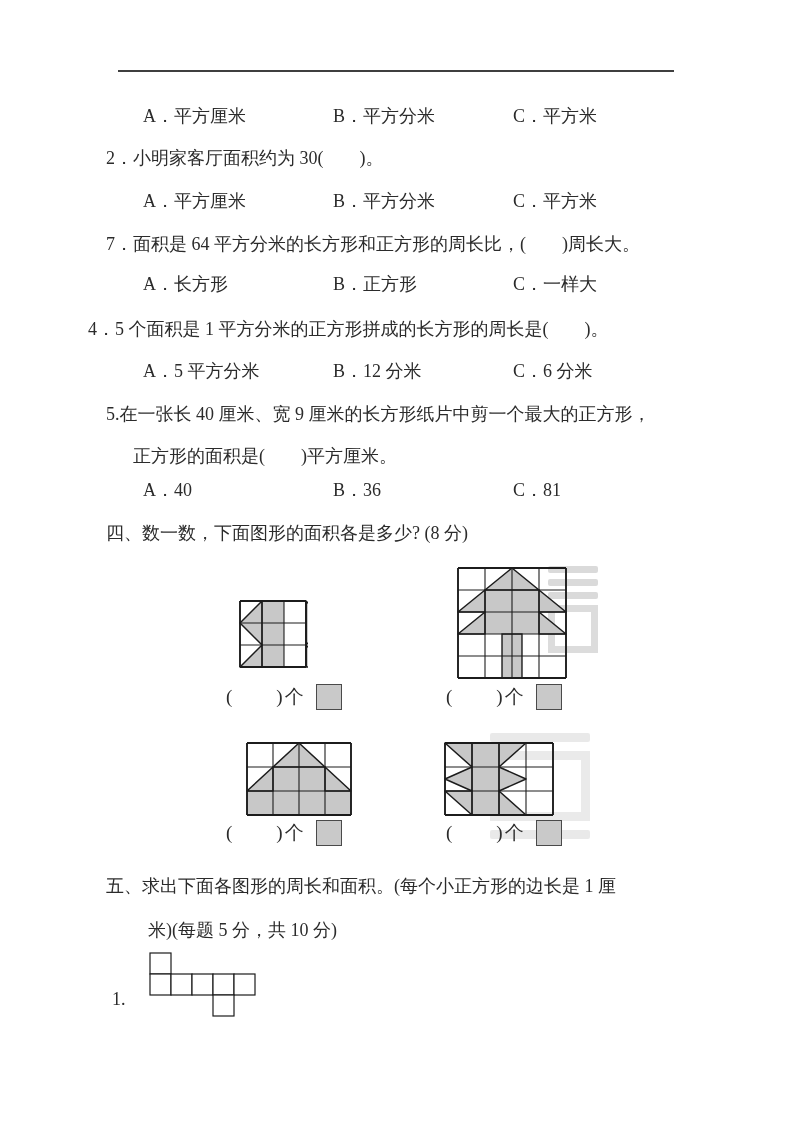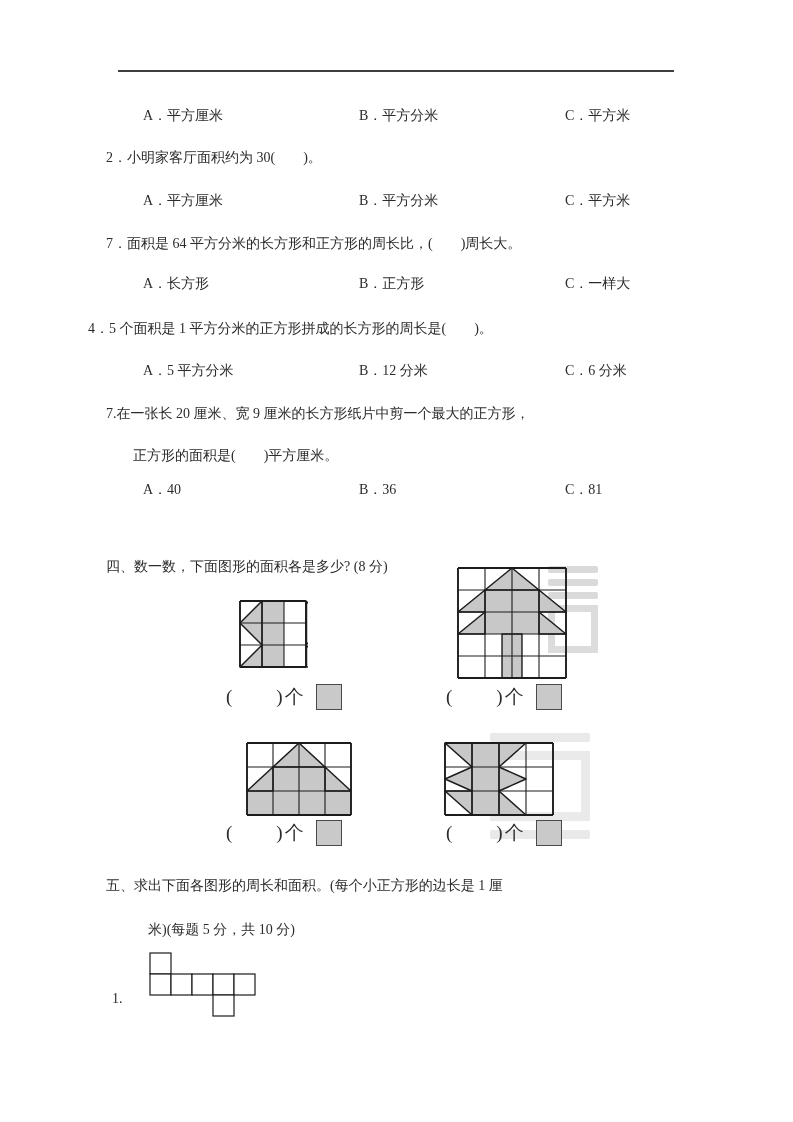--- a/index.html
+++ b/index.html
@@ -1,21 +1,21 @@
 <!DOCTYPE html>
 <html><head>
 <meta charset="utf-8">
 <style>
   html,body{margin:0;padding:0;background:#ffffff;}
   .page{
     position:relative;width:793px;height:1122px;background:#ffffff;overflow:hidden;
     font-family:"Liberation Serif","DejaVu Serif",serif;color:#2b2b2b;
   }
   .rule{position:absolute;background:#3f3f3f;}
-  .line{position:absolute;font-size:14px;line-height:26px;white-space:nowrap;gap:26px;}
+  .line{position:absolute;font-size:18px;line-height:26px;white-space:nowrap;}
   .opts{display:flex;}
   .opts .col-a{display:inline-block;width:190px;}
   .opts .col-b{display:inline-block;width:180px;}
   .fig{position:absolute;}
   .caption{position:absolute;font-size:19px;line-height:28px;white-space:nowrap;display:flex;align-items:center;}
   .paren{letter-spacing:2px;}
   .unit-square{display:inline-block;width:24px;height:24px;background:#c9c9c9;border:1.6px solid #4a4a4a;margin-left:10px;}
   .footer{position:absolute;left:0;width:793px;text-align:center;font-size:14px;font-weight:bold;}
   
   .stamp{position:absolute;opacity:.6;filter:blur(.6px);z-index:0;}
@@ -67,30 +67,30 @@
   </div>
 
   <div class="line" style="left:88px;top:316px;">4．5 个面积是 1 平方分米的正方形拼成的长方形的周长是(　　)。</div>
 
   <div class="line opts" style="left:143px;top:358px;">
     <span class="col-a">A．5 平方分米</span>
     <span class="col-b">B．12 分米</span>
     <span class="col-c">C．6 分米</span>
   </div>
 
-  <div class="line" style="left:106px;top:401px;">7.在一张长 20 厘米、宽 9 厘米的长方形纸片中剪一个最大的正方形，</div>
+  <div class="line" style="left:106px;top:401px;">5.在一张长 40 厘米、宽 9 厘米的长方形纸片中剪一个最大的正方形，</div>
   <div class="line" style="left:133px;top:443px;">正方形的面积是(　　)平方厘米。</div>
 
   <div class="line opts" style="left:143px;top:477px;align-items:flex-end;">
     <span class="col-a">A．40</span>
     <span class="col-b">B．36</span>
     <span class="col-c">C．81</span>
   </div>
 
-  <div class="line" style="left:106px;top:520px;margin-top:34px;">四、数一数，下面图形的面积各是多少? (8 分)</div>
+  <div class="line" style="left:106px;top:520px;">四、数一数，下面图形的面积各是多少? (8 分)</div>
 
   <div class="fig" style="left:238px;top:599px;"><svg width="70" height="70" viewBox="-2 -2 70 70">
         <rect x="22" y="0" width="22" height="22" fill="#c8c8c8"></rect>
         <rect x="22" y="22" width="22" height="22" fill="#c8c8c8"></rect>
         <rect x="22" y="44" width="22" height="22" fill="#c8c8c8"></rect>
         <polygon points="22,0 0,22 22,44" fill="#c8c8c8" stroke="#1c1c1c" stroke-width="1.5" stroke-linejoin="round"></polygon>
         <polygon points="66,0 88,22 66,44" fill="#c8c8c8" stroke="#1c1c1c" stroke-width="1.5" stroke-linejoin="round"></polygon>
         <polygon points="22,44 22,66 0,66" fill="#c8c8c8" stroke="#1c1c1c" stroke-width="1.5" stroke-linejoin="round"></polygon>
         <polygon points="66,44 66,66 88,66" fill="#c8c8c8" stroke="#1c1c1c" stroke-width="1.5" stroke-linejoin="round"></polygon>
         <line x1="0" y1="0" x2="0" y2="66" stroke="#1c1c1c" stroke-width="1.9"></line>

